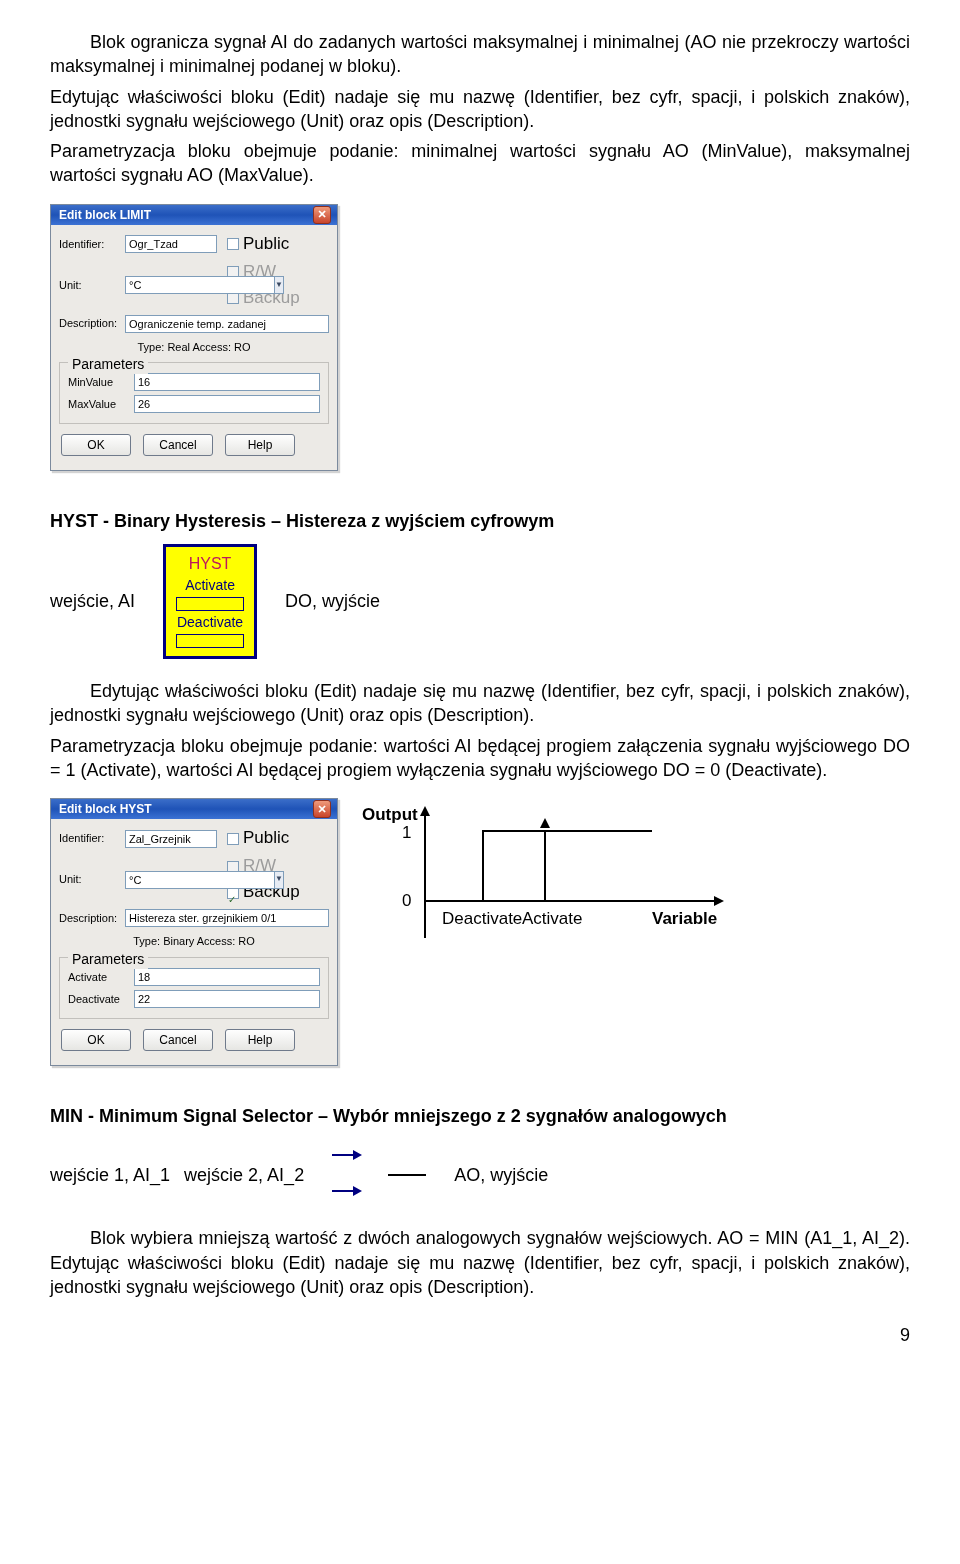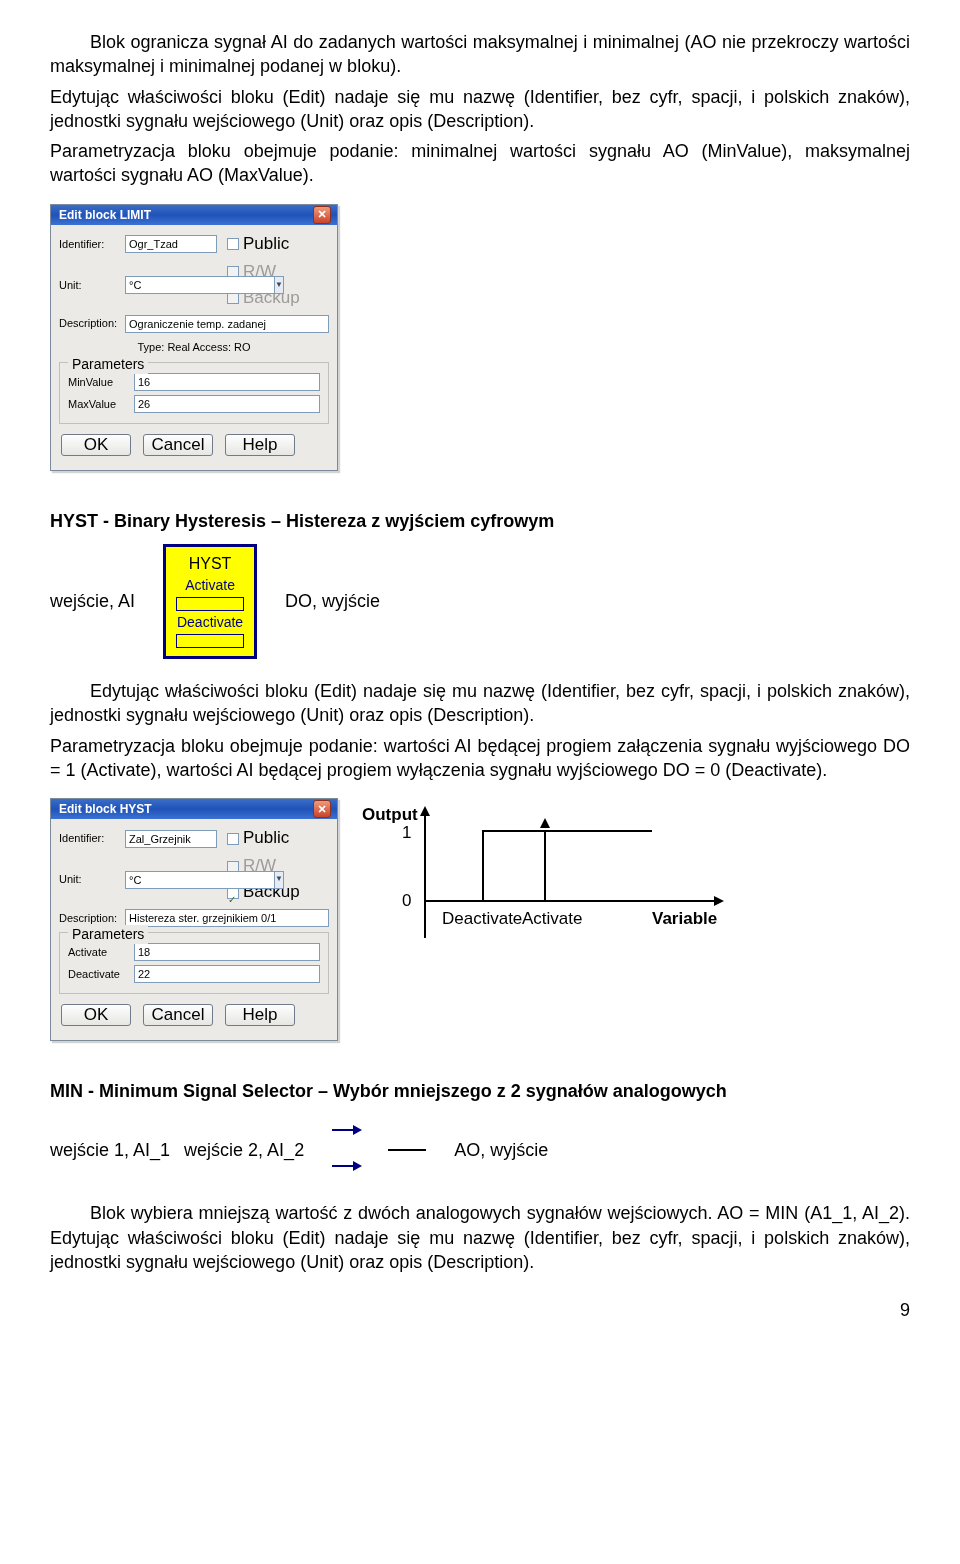--- a/index.html
+++ b/index.html
@@ -98,34 +98,34 @@
     }
     .param-row { display: flex; align-items: center; margin-bottom: 4px; }
     .param-row .plbl { width: 66px; font-size: 11px; }
     .param-row .txt { flex: 1; }
     .btn-row { display: flex; gap: 12px; padding: 4px 2px 6px; }
     .btn {
       width: 70px; height: 22px;
       border: 1px solid #6f7a8b;
       border-radius: 3px;
       background: linear-gradient(#fefefe,#e6e6e3);
-      font-size: 17px; text-align: center;
+      font-size: 12px; text-align: center;
       display: flex; align-items: center; justify-content: center;
     }
 
     
     .section-title { font-weight: 700; margin: 18px 0 10px; }
     .diagram-row { display: flex; align-items: center; gap: 28px; margin: 6px 0 20px; }
     .blk {
       background: #ffff00;
       border: 3px solid #000080;
       padding: 6px 10px;
       text-align: center;
     }
-    .blk-title { color: #000000; font-weight: 400; font-size: 16px; }
+    .blk-title { color: #be185d; font-weight: 400; font-size: 16px; }
     .blk-lbl { color: #000080; font-size: 14px; margin-top: 2px; }
     .blk-field { width: 68px; height: 14px; border: 1px solid #000080; margin: 2px auto 2px; background: #ffff00; }
     .blk-simple {
       background: #ffff00;
       border: 3px solid #000080;
       color: #c00000;
       font-size: 16px;
       padding: 28px 20px;
     }
     .side-lbl { font-size: 18px; }
@@ -319,20 +319,21 @@
           <span class="chk checked">
               <span class="box"></span>
               <span>Backup</span>
             </span>
         </div>
       </div>
       <div class="row">
         <span class="lbl">Description:</span>
         <input class="txt" value="Histereza ster. grzejnikiem 0/1" style="">
       </div>
+      <div class="type-line">Type: Binary   Access: RO</div>
       <div class="group">
         <span class="legend">Parameters</span>
         <div class="param-row">
           <span class="plbl">Activate</span>
           <input class="txt" value="18" style="">
         </div>
         <div class="param-row">
           <span class="plbl">Deactivate</span>
           <input class="txt" value="22" style="">
         </div>

